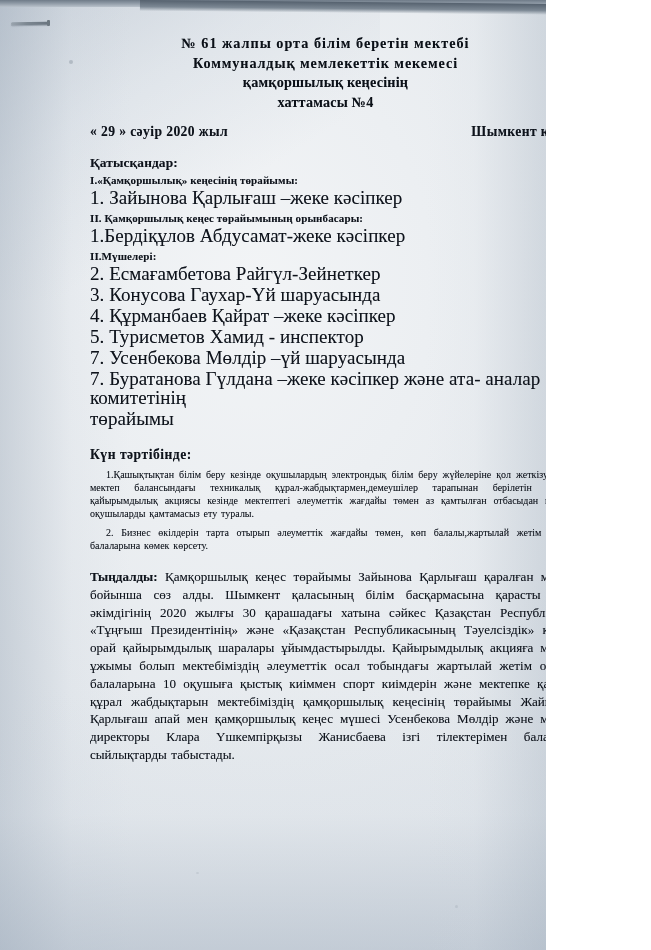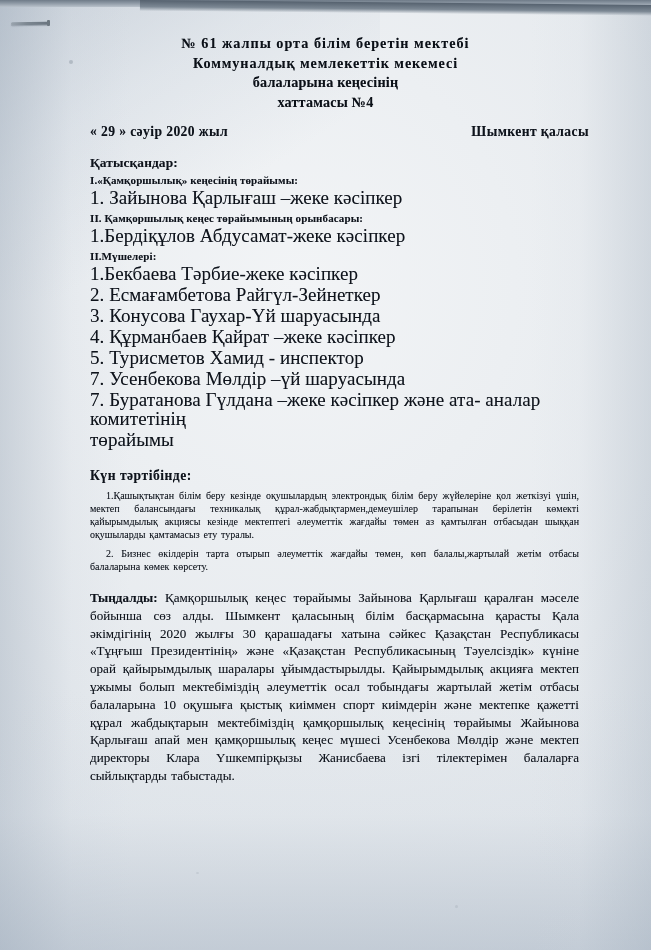--- a/index.html
+++ b/index.html
@@ -2,21 +2,21 @@
 <html><head>
 <meta charset="utf-8">
 <style>
   html, body {
     margin: 0;
     padding: 0;
     background: #ffffff;
   }
   #page {
     position: relative;
-    width: 651px;
+    width: 546px;
     height: 950px;
     overflow: hidden;
     background: #e9ecef;
     font-family: "Liberation Serif", "DejaVu Serif", serif;
     color: #12171f;
   }
   
   #paper-base {
     position: absolute;
     inset: 0;
@@ -187,21 +187,21 @@
   <div id="staple-end"></div>
   <div class="speck" style="left:69px;top:60px;width:4px;height:4px;"></div>
   <div class="speck" style="left:455px;top:905px;width:3px;height:3px;opacity:.5;"></div>
   <div class="speck" style="left:196px;top:872px;width:3px;height:2px;opacity:.45;"></div>
 
   <div id="content">
 
     <div class="title-block">
       <div class="t-line t1">№ 61  жалпы  орта  білім  беретін  мектебі</div>
       <div class="t-line t2">Коммуналдық  мемлекеттік  мекемесі</div>
-      <div class="t-line">балаларына  кеңесінің</div>
+      <div class="t-line">қамқоршылық  кеңесінің</div>
       <div class="t-line">хаттамасы №4</div>
     </div>
 
     <div class="datebar">
       <span>« 29 »  сәуір   2020 жыл</span>
       <span>Шымкент   қаласы</span>
     </div>
 
     <div class="body-col">
 
@@ -212,21 +212,20 @@
         <div class="name-line">1. Зайынова  Қарлығаш –жеке кәсіпкер</div>
       </div>
 
       <div>
         <div class="roman-head">II. Қамқоршылық кеңес  төрайымының  орынбасары:</div>
         <div class="name-line">1.Бердіқұлов  Абдусамат-жеке кәсіпкер</div>
       </div>
 
       <div>
         <div class="roman-head">II.Мүшелері:</div>
-        <div class="name-line">1.Бекбаева  Тәрбие-жеке кәсіпкер</div>
         <div class="name-line">2. Есмағамбетова  Райгүл-Зейнеткер</div>
         <div class="name-line">3. Конусова  Гаухар-Үй шаруасында</div>
         <div class="name-line">4. Құрманбаев  Қайрат –жеке кәсіпкер</div>
         <div class="name-line">5. Турисметов  Хамид - инспектор</div>
         <div class="name-line">7. Усенбекова Мөлдір –үй шаруасында</div>
         <div class="name-line">7. Буратанова  Гүлдана –жеке кәсіпкер және  ата- аналар  комитетінің</div>
         <div class="name-line">төрайымы</div>
       </div>
 
       <div class="agenda-head">Күн  тәртібінде:</div>

